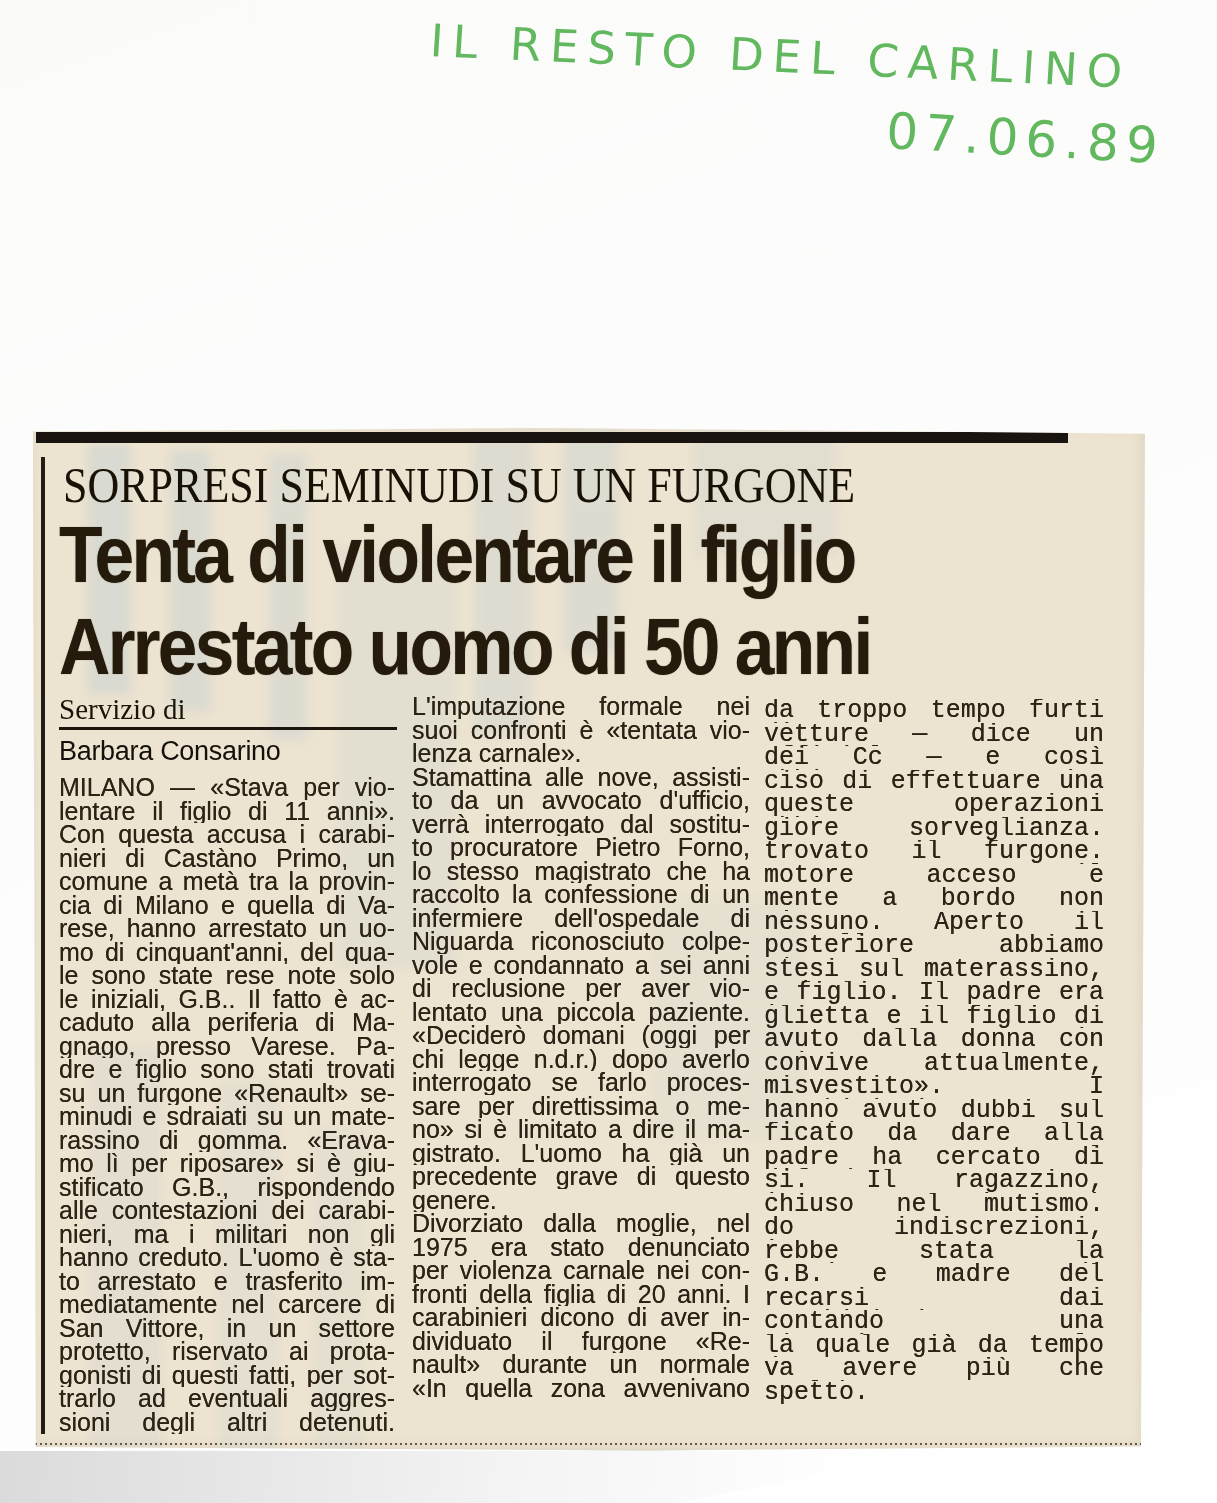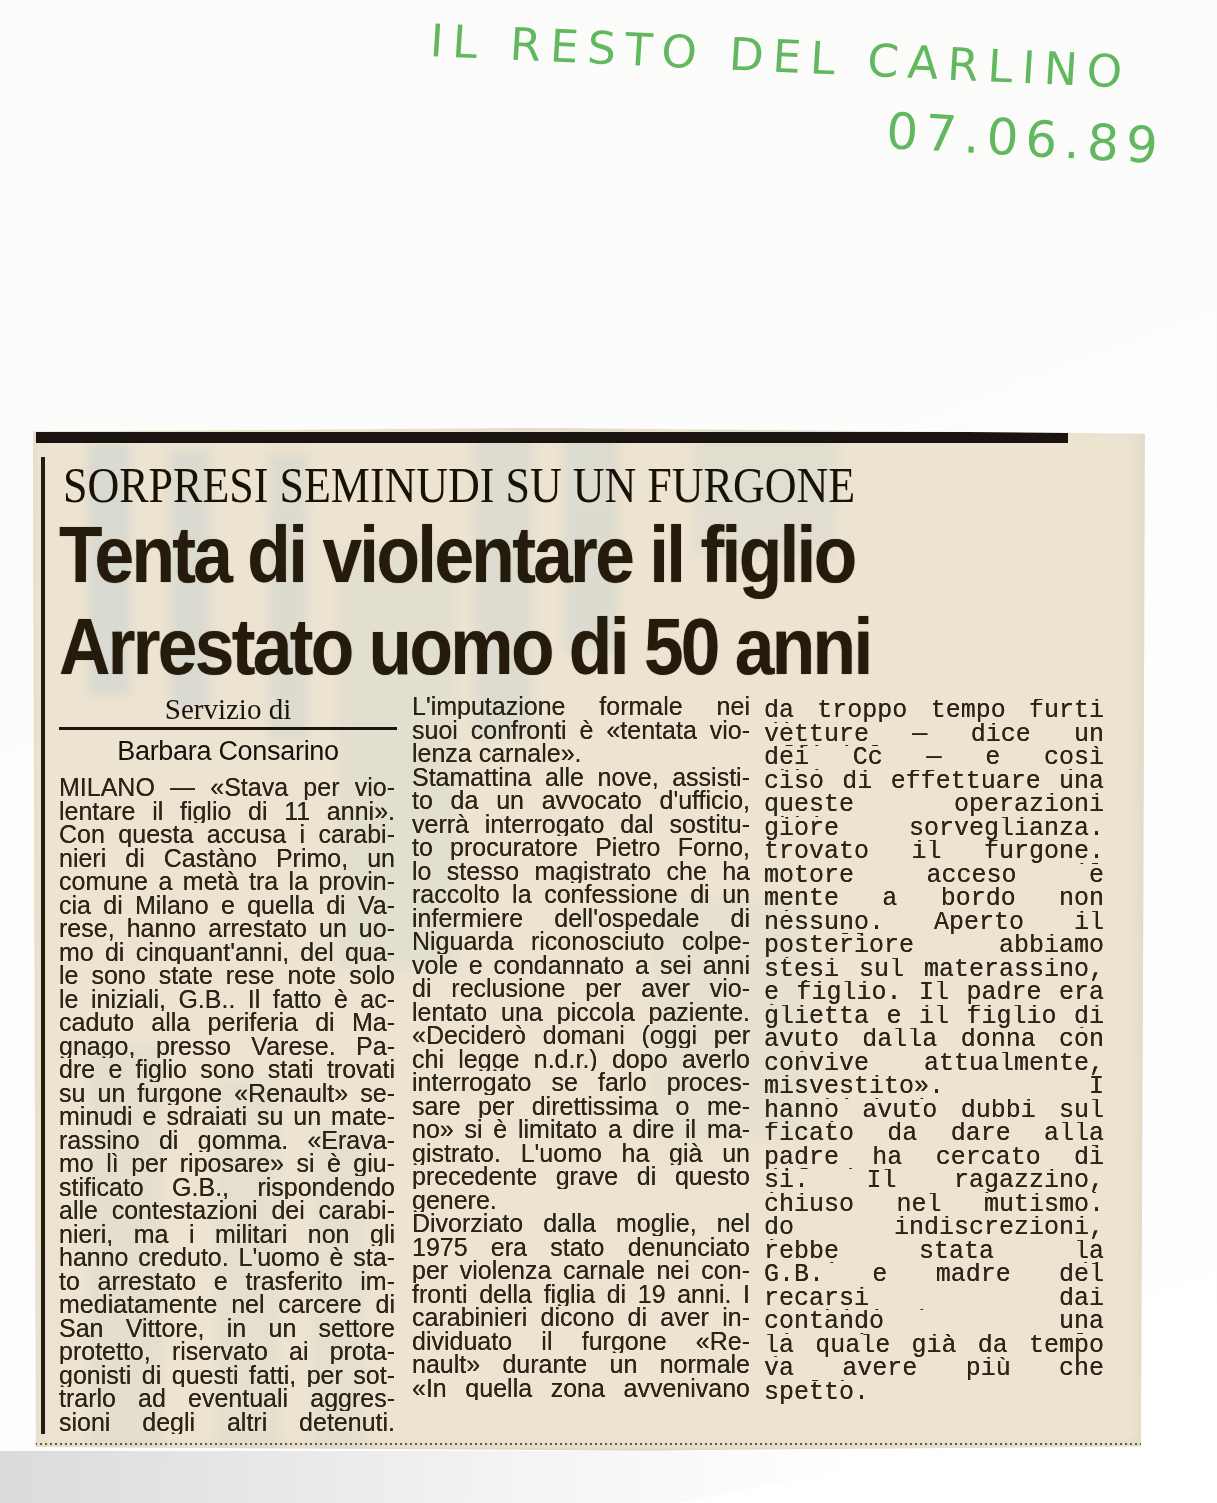--- a/index.html
+++ b/index.html
@@ -70,21 +70,21 @@
     font-family:"Liberation Sans", sans-serif;
     font-weight:bold;font-size:80px;line-height:86px;
     letter-spacing:-3px;color:#241b0c;
     white-space:nowrap;
     transform:scaleX(.89);transform-origin:left top;
     text-shadow:0 0 1px rgba(40,28,10,.6);
   }
   .hl1{top:84px;}
   .hl2{top:176px;}
 
-  .byline{position:absolute;left:26px;top:266px;width:338px;color:#1b140b;text-align:center;}
+  .byline{position:absolute;left:26px;top:266px;width:338px;color:#1b140b;}
   .byline-label{font-family:"Liberation Serif", serif;font-size:29px;line-height:30px;}
   .byline-rule{height:3px;background:#1b150d;margin-top:3px;}
   .byline-name{font-weight:normal;font-size:27px;letter-spacing:-.3px;margin-top:6px;color:#14100a;}
 
   .col{
     position:absolute;
     font-size:25px;color:#2b2316;
     text-shadow:0 0 .6px rgba(43,35,22,.85);
   }
   .col1{left:26px; top:348px;width:336px;}
@@ -197,21 +197,21 @@
         <div class="line">chi legge n.d.r.) dopo averlo</div>
         <div class="line">interrogato se farlo proces-</div>
         <div class="line">sare per direttissima o me-</div>
         <div class="line">no» si è limitato a dire il ma-</div>
         <div class="line">gistrato. L'uomo ha già un</div>
         <div class="line">precedente grave di questo</div>
         <div class="line flush">genere.</div>
         <div class="line">Divorziato dalla moglie, nel</div>
         <div class="line">1975 era stato denunciato</div>
         <div class="line">per violenza carnale nei con-</div>
-        <div class="line">fronti della figlia di 19 anni. I</div>
+        <div class="line">fronti della figlia di 20 anni. I</div>
         <div class="line">carabinieri dicono di aver in-</div>
         <div class="line">dividuato il furgone «Re-</div>
         <div class="line">nault» durante un normale</div>
         <div class="line">«In quella zona avvenivano</div>
       </div>
     <div class="col col3">
         <div class="line">da troppo tempo furti di auto-</div>
         <div class="line">vetture — dice un ufficiale</div>
         <div class="line">dei Cc — e così abbiamo de-</div>
         <div class="line">ciso di effettuare una mag-</div>

